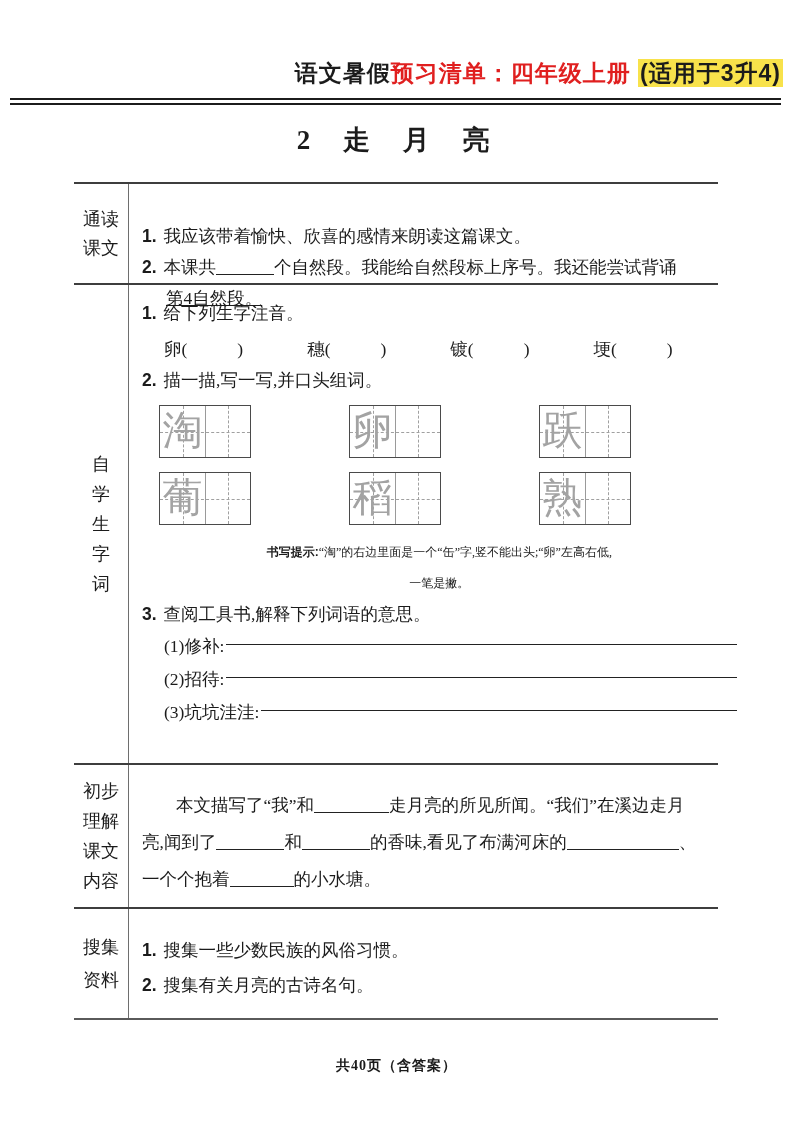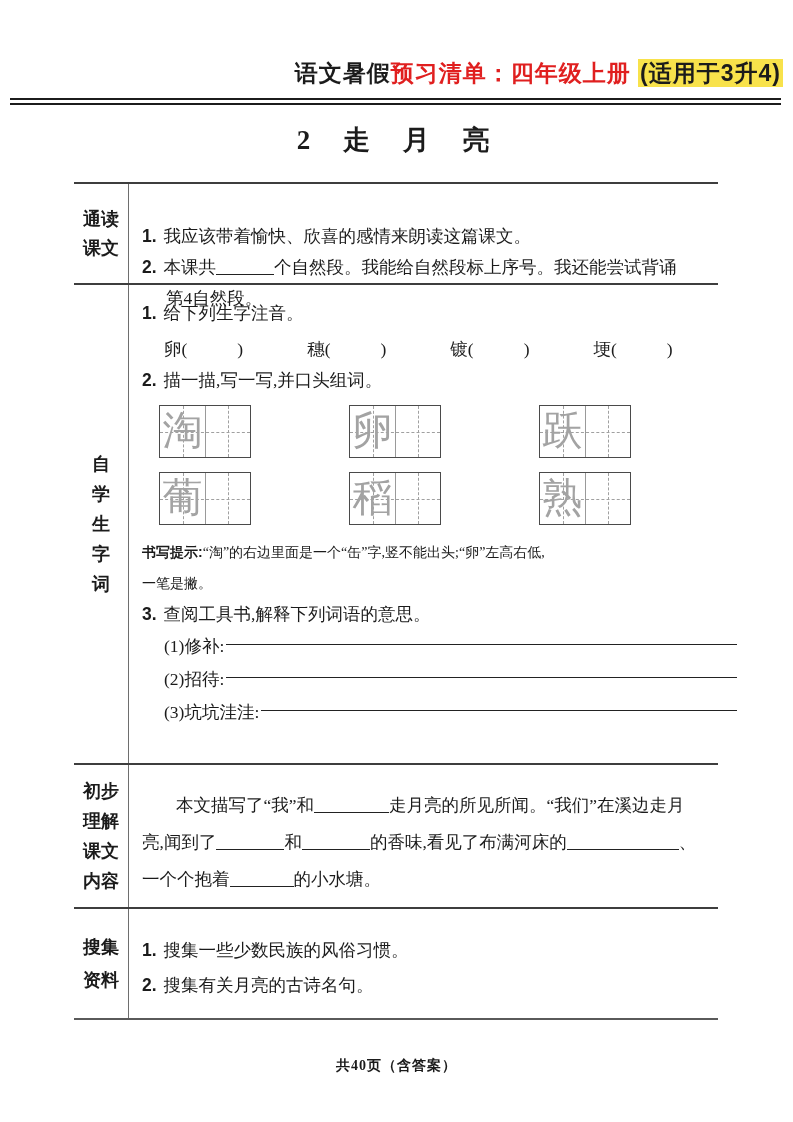--- a/index.html
+++ b/index.html
@@ -18,29 +18,29 @@
   .title{position:absolute;top:122px;left:0;width:100%;text-align:center;
          font-size:27px;font-weight:bold;letter-spacing:7px;word-spacing:12px;}
 
   
   .table{position:absolute;top:182px;left:74px;width:644px;
          border-bottom:2.5px solid #5a5a5a;}
   .row{display:flex;box-sizing:border-box;border-top:2px solid #3e3e3e;}
   .r1{height:101px;} .r2{height:480px;} .r3{height:144px;} .r4{height:111px;}
   .lbl{flex:0 0 54px;width:54px;border-right:1.5px solid #6e6e6e;
        display:flex;flex-direction:column;justify-content:center;align-items:center;
-       font-family:"Liberation Sans",sans-serif;font-weight:bold;font-size:18px;}
+       font-family:"Liberation Sans",sans-serif;font-weight:normal;font-size:18px;}
   .lbl div{line-height:29px;}
   .lbl.v5 div{line-height:30px;}
   .lbl.v4 div{line-height:30px;}
   .lbl.v2b div{line-height:33px;}
   .cell{flex:1;box-sizing:border-box;padding-left:13px;padding-right:2px;font-size:17.5px;}
   .line{line-height:31px;white-space:nowrap;}
   .num{font-family:"Liberation Sans",sans-serif;font-weight:bold;margin-right:7px;}
-  .hang{padding-left:24px;}
+  .hang{padding-left:24px;text-decoration:underline;}
   .pt9{padding-top:9px;margin-top:28px;} .pt16{padding-top:13px;} .pt22{padding-top:22px;} .pt24{padding-top:24px;}
 
   
   .blank{display:inline-block;height:14px;border-bottom:1.3px solid #222;
          vertical-align:baseline;transform:translateY(2px);}
   .w58{width:58px;} .w75{width:75px;} .w68{width:68px;} .w112{width:112px;} .w64{width:64px;}
 
   
   .pline{display:flex;margin-left:22px;margin-top:5px;line-height:31px;}
   .pgroup{margin-right:64px;white-space:nowrap;}
@@ -53,21 +53,21 @@
          background:#fff;margin-right:98px;box-sizing:border-box;flex:0 0 auto;}
   .wgrid:last-child{margin-right:0;}
   .vmid{position:absolute;left:50%;top:0;bottom:0;width:1px;background:#9a9a9a;}
   .vdash{position:absolute;top:0;bottom:0;width:0;border-left:1px dashed #a0a0a0;}
   .vd1{left:25%;} .vd2{left:75%;}
   .hdash{position:absolute;top:50%;left:0;right:0;height:0;border-top:1px dashed #a0a0a0;}
   .gchar{position:absolute;left:0;top:50%;width:50%;transform:translateY(-52%);
          text-align:center;font-size:40px;line-height:1;color:#a3a3a3;}
 
   
-  .tip{margin-top:12px;font-size:14px;line-height:31px;}
+  .tip{margin-top:12px;font-size:12px;line-height:31px;text-align:center;}
   .tip .tlabel{font-family:"Liberation Sans",sans-serif;font-weight:bold;}
 
   
   .defline{display:flex;margin-left:22px;line-height:33px;align-items:center;white-space:nowrap;}
   .dfill{flex:1;border-bottom:1.3px solid #222;margin-bottom:5px;margin-left:2px;}
 
   
   .para .line{line-height:37px;}
   .indent{padding-left:34px;}
 

